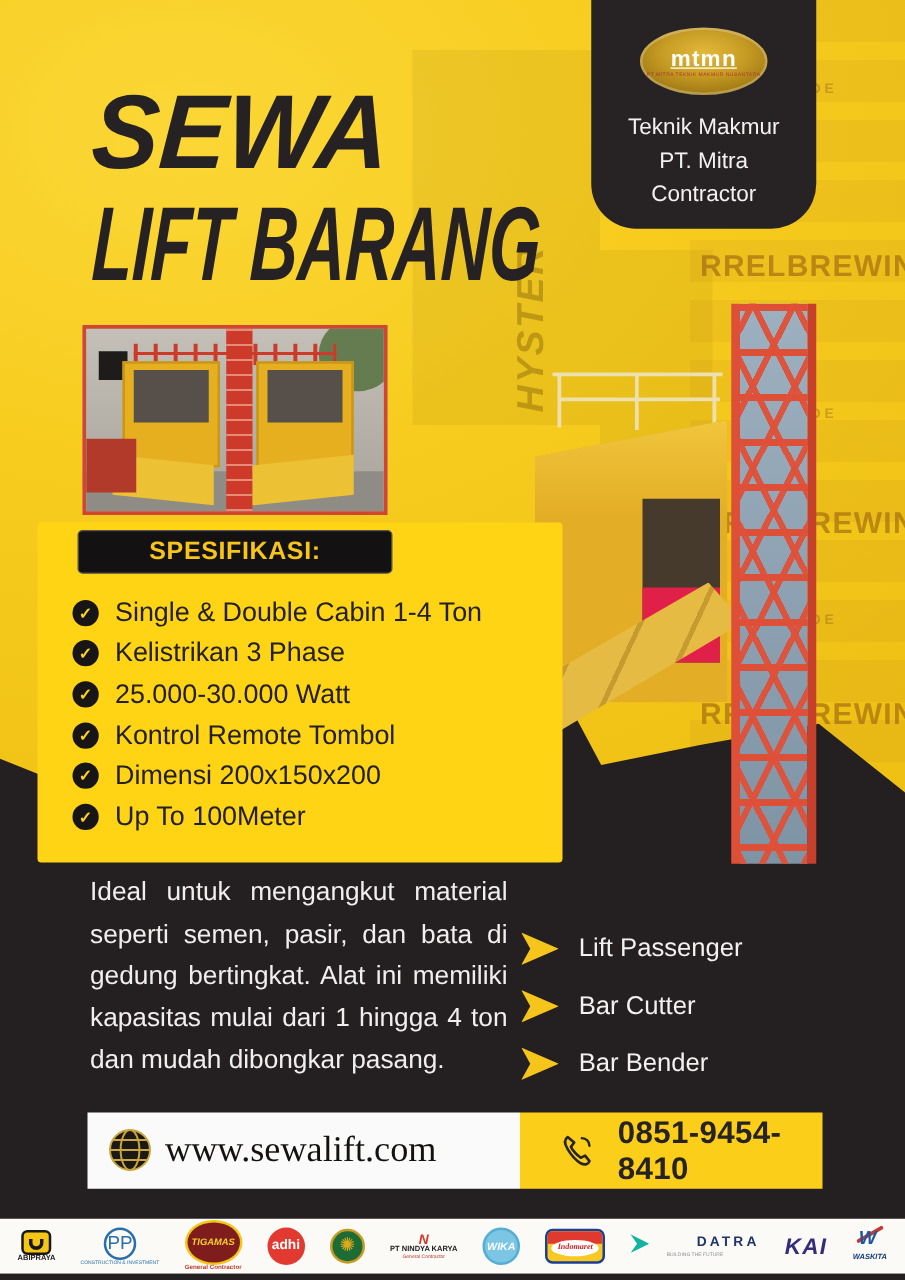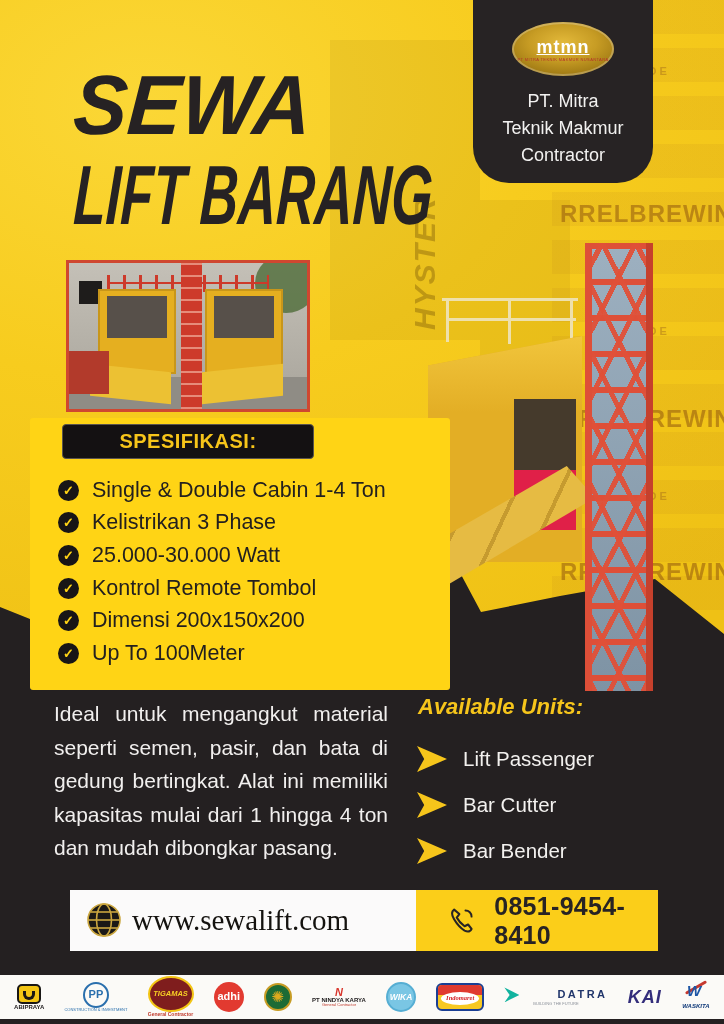--- a/index.html
+++ b/index.html
@@ -86,21 +86,21 @@
     clip-path:polygon(0 13%,100% 0,100% 100%,0 100%);}
   .cab-roof{position:absolute;left:0;top:0;width:100%;height:34%;
     background:linear-gradient(180deg,#f1c53c,#e3ae25);clip-path:polygon(0 30%,100% 0,100% 100%,0 100%);}
   .cab-int{position:absolute;left:56%;top:28%;width:40%;height:58%;background:#453a2c;}
   .cab-red{position:absolute;left:0;bottom:0;width:100%;height:46%;background:#e02048;}
   .cab-ramp{left:393px;top:466px;width:202px;height:132px;z-index:4;background:#e6bb43;
     clip-path:polygon(0 76%,86% 0,100% 24%,16% 100%);
     background-image:repeating-linear-gradient(115deg,rgba(146,102,14,.38) 0 4px,rgba(0,0,0,0) 4px 40px);}
 
   
-  .description{left:54px;top:697px;width:334px;z-index:5;color:#f1efee;font-size:21px;
+  .description{left:72px;top:697px;width:334px;z-index:5;color:#f1efee;font-size:21px;
     line-height:33.5px;text-align:justify;}
 
   
   .units-head{left:418px;top:694px;z-index:5;color:#f6c51b;font-weight:700;font-style:italic;font-size:22px;}
   .units-list{left:413px;top:732px;z-index:5;list-style:none;margin:4px;padding:0;}
   .units-list li{display:flex;align-items:center;gap:16px;height:46px;color:#f3f1ef;font-size:20.5px;}
   .arrow-ic{flex:0 0 auto;width:30px;height:26px;background:#f6c51b;
     clip-path:polygon(0 0,100% 50%,0 100%,24% 50%);}
 
   
@@ -115,21 +115,21 @@
   .partners{left:0;top:975px;width:724px;height:44px;background:#fbfaf7;z-index:7;
     display:flex;align-items:center;justify-content:space-around;padding:0 4px;}
   .pl{display:flex;flex-direction:column;align-items:center;justify-content:center;line-height:1.05;}
   .pl-lab{font-size:6px;font-weight:700;color:#232021;white-space:nowrap;}
   .pl-sub{font-size:4px;color:#8a8f98;white-space:nowrap;}
   .ic-abipraya{width:24px;height:20px;background:#f3c514;border:2px solid #191715;border-radius:5px;
     display:flex;align-items:flex-end;justify-content:center;}
   .ic-abipraya i{display:block;width:12px;height:9px;border:3px solid #191715;border-top:none;
     border-radius:0 0 9px 9px;margin-bottom:2px;}
   .ic-pp{width:26px;height:26px;border-radius:50%;border:2px solid #2a6fad;color:#2a6fad;
-    font-weight:700;font-size:11px;display:flex;align-items:center;justify-content:center;}
+    font-weight:400;font-size:15px;display:flex;align-items:center;justify-content:center;}
   .ic-tigamas{width:46px;height:36px;border-radius:50%;background:#7f1d1d;border:2px solid #f3c514;
     color:#f7cf25;font-weight:700;font-style:italic;font-size:7.5px;
     display:flex;align-items:center;justify-content:center;}
   .ic-adhi{width:30px;height:30px;border-radius:50%;background:#e23a30;color:#fff;font-weight:700;
     font-size:11px;display:flex;align-items:center;justify-content:center;}
   .ic-emblem{width:28px;height:28px;border-radius:50%;background:#1d6b35;color:#dfaa1e;font-size:15px;
     display:flex;align-items:center;justify-content:center;border:2px solid #c79c24;}
   .ic-nindya{color:#d8362c;font-weight:700;font-style:italic;font-size:11px;line-height:10px;}
   .ic-wika{width:30px;height:30px;border-radius:50%;background:#7ac6e4;border:2px solid #56aed3;
     color:#fff;font-weight:700;font-style:italic;font-size:8.5px;
@@ -169,22 +169,22 @@
   <div class="abs wall-word-sm" style="left:600px;top:490px;">OUTSIDE</div>
 
   <div class="abs dark-section"></div>
 
   <div class="abs brand-badge">
     <div class="brand-ellipse">
       <span class="brand-abbr">mtmn</span>
       <span class="brand-tagline">PT MITRA TEKNIK MAKMUR NUSANTARA</span>
     </div>
     <div class="brand-company">
+      <div>Teknik Makmur</div>
       <div>PT. Mitra</div>
-      <div>Teknik Makmur</div>
       <div>Contractor</div>
     </div>
   </div>
 
   <div class="abs title-line title-line1">SEWA</div>
   <div class="abs title-line title-line2">LIFT BARANG</div>
 
   <div class="abs photo">
     <div class="abs ph-wall"></div>
     <div class="abs ph-floor"></div>
@@ -243,21 +243,20 @@
         <span>Dimensi 200x150x200</span>
       </li>
     <li>
         <span class="check-ic">✓</span>
         <span>Up To 100Meter</span>
       </li>
   </ul>
 
   <p class="abs description" style="margin:0;">Ideal untuk mengangkut material seperti semen, pasir, dan bata di gedung bertingkat. Alat ini memiliki kapasitas mulai dari 1 hingga 4 ton dan mudah dibongkar pasang.</p>
 
-  <div class="abs units-head">Available Units:</div>
   <ul class="abs units-list">
     <li>
         <span class="arrow-ic"></span>
         <span>Lift Passenger</span>
       </li>
     <li>
         <span class="arrow-ic"></span>
         <span>Bar Cutter</span>
       </li>
     <li>

